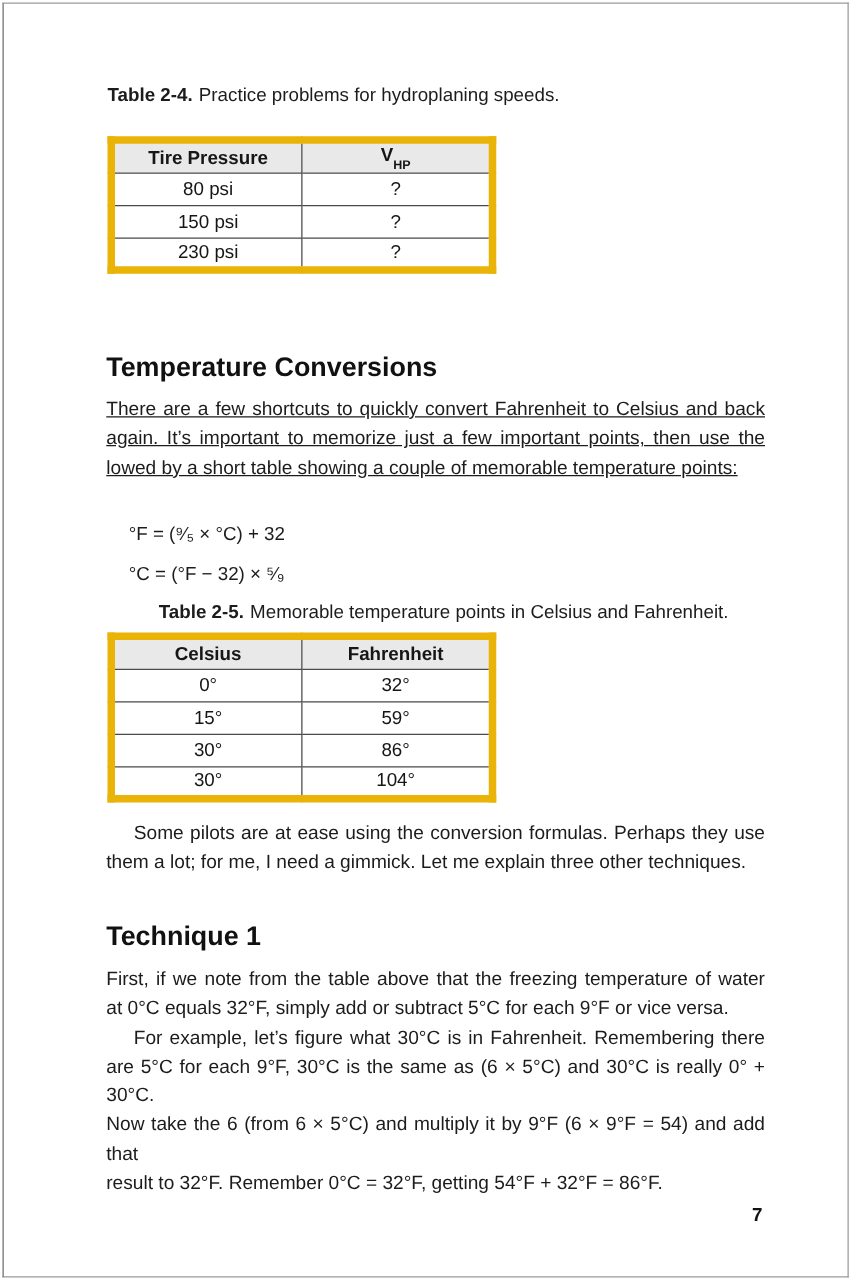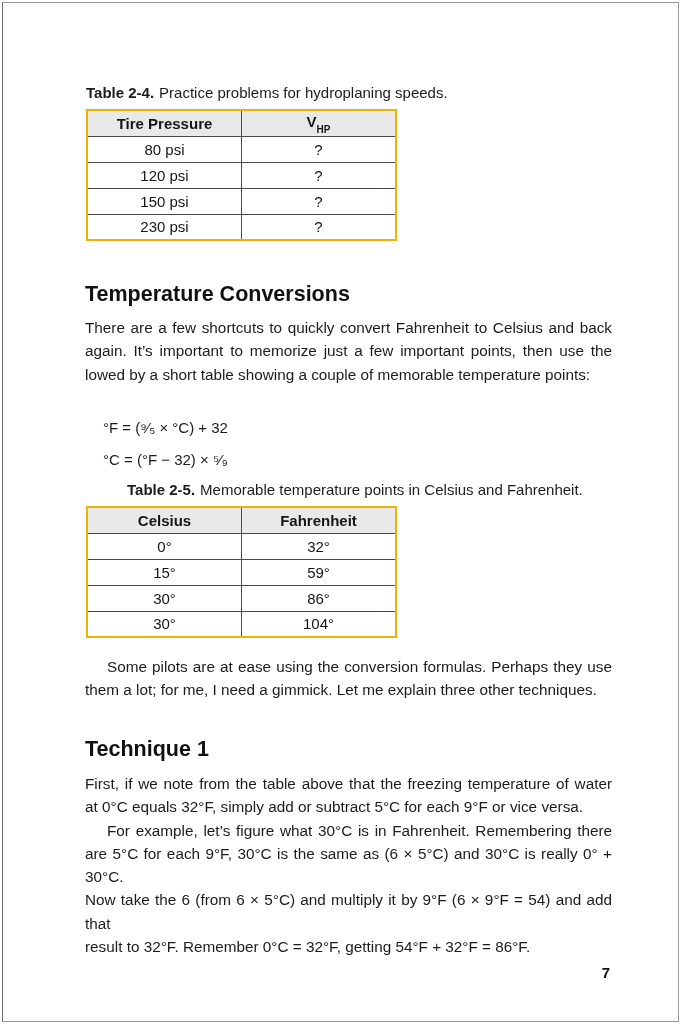--- a/index.html
+++ b/index.html
@@ -13,21 +13,21 @@
   
   .caption { font-size:15px; color:#1c1c1c; white-space:nowrap; }
   .caption .cap-label { font-weight:700; margin-right:5px; }
 
   
   table.data { border-collapse:collapse; table-layout:fixed; width:311px; }
   table.data th, table.data td {
       border:1px solid #4a4a4a; text-align:center; vertical-align:middle;
       height:26px; font-size:15px; color:#161616; padding:0 4px;
   }
-  table.data { border:2px solid #eab308; }
+  table.data { border:6px solid #eab308; }
   table.data th { background:#e9e9e9; font-weight:700; }
   table.data sub { font-size:10px; font-weight:700; position:relative; top:2px; }
 
   
   .h-section { font-size:21.5px; font-weight:700; color:#111; letter-spacing:0; }
 
   
   .para { width:527px; font-size:15.3px; line-height:23.3px; color:#1c1c1c; }
   .jline { text-align:justify; text-align-last:justify; }
   .lastline { text-align:left; }
@@ -42,54 +42,50 @@
                    color:#222; white-space:nowrap; }
   .footer-center .chap { font-weight:700; }
   .footer-center .ttl { font-weight:400; }
   .page-num { position:absolute; right:0; top:-2px; font-size:15px; font-weight:700; color:#111; }
 </style>
 </head>
 <body>
 
 <div class="page-frame"></div>
 
-<div class="abs caption" style="left:86px; top:84px;">
+<div class="abs caption" style="left:86px; top:68px;">
   <span class="cap-label">Table 2-4.</span><span>Practice problems for hydroplaning speeds.</span>
 </div>
 
 <table class="data abs" style="left:86px; top:109px;">
   <thead>
     <tr>
       <th>Tire Pressure</th>
       <th><span>V</span><sub>HP</sub></th>
     </tr>
   </thead>
   <tbody>
     <tr>
       <td>80 psi</td>
       <td>?</td>
     </tr>
     <tr>
-      <td>120 psi</td>
-      <td>?</td>
-    </tr>
-    <tr>
       <td>150 psi</td>
       <td>?</td>
     </tr>
     <tr>
       <td>230 psi</td>
       <td>?</td>
     </tr>
   </tbody>
 </table>
 
 <div class="abs h-section" style="left:85px; top:282px;">Temperature Conversions</div>
 
-<div class="abs para" style="left:85px; top:316px;">
+<div class="abs para" style="left:85px; top:316px;text-decoration:underline;">
   <div class="jline">There are a few shortcuts to quickly convert Fahrenheit to Celsius and back</div>
   <div class="jline">again. It’s important to memorize just a few important points, then use the</div>
   <div class="lastline">lowed by a short table showing a couple of memorable temperature points:</div>
 </div>
 
 <div class="abs formula" style="left:103px; top:418px;">°F = (⁹⁄₅ × °C) + 32</div>
 <div class="abs formula" style="left:103px; top:450px;text-align:right;">°C = (°F − 32) × ⁵⁄₉</div>
 
 <div class="abs caption" style="left:86px; top:481px;margin-left:41px;">
   <span class="cap-label">Table 2-5.</span><span>Memorable temperature points in Celsius and Fahrenheit.</span>

